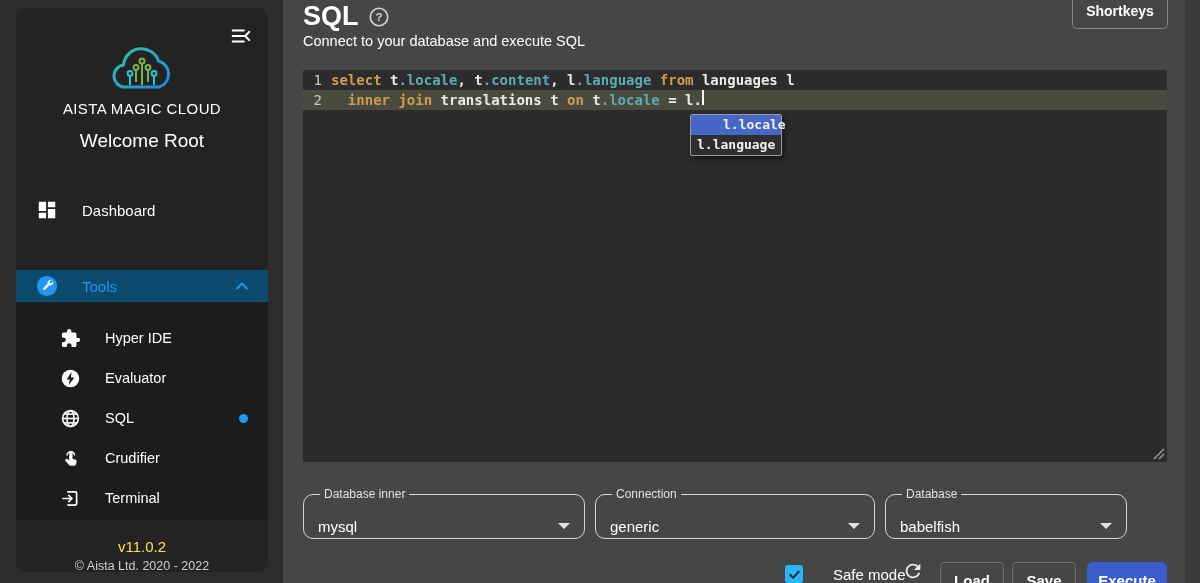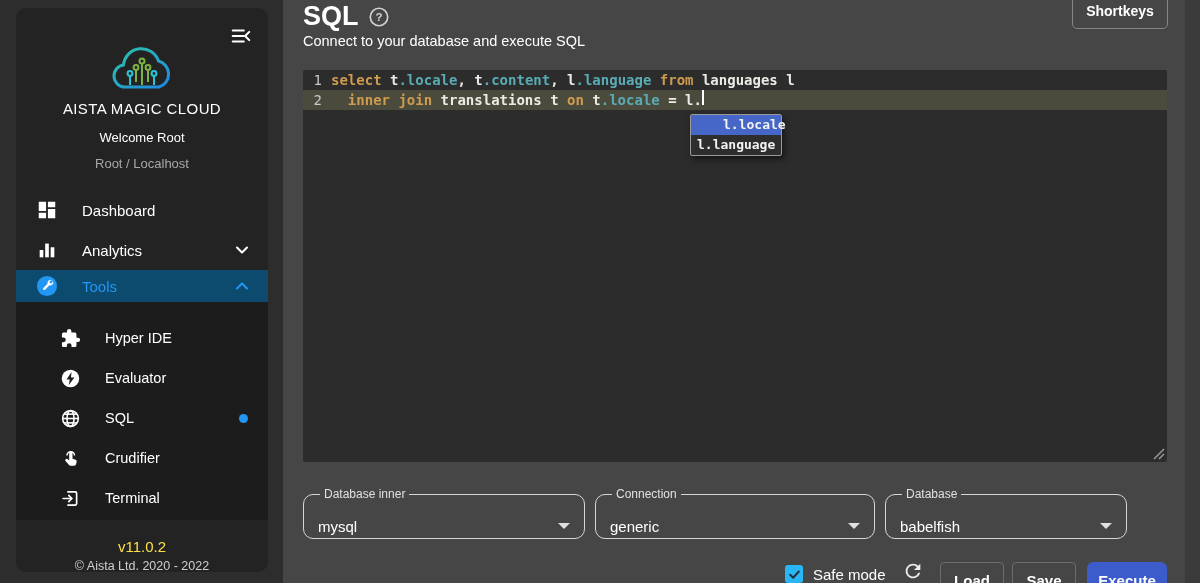--- a/index.html
+++ b/index.html
@@ -10,21 +10,21 @@
   
   #sidebar { position:absolute; left:0; top:0; width:283px; height:583px; background:#2d2d2d; }
   #sidebar-card { position:absolute; left:16px; top:8px; width:252px; height:564px;
                   background:#232323; border-radius:10px; overflow:hidden; }
   #collapse-btn { position:absolute; right:12px; top:16px; width:30px; height:26px;
                   background:none; border:none; cursor:pointer; color:#fff; }
   #logo { position:absolute; left:50%; top:30px; transform:translateX(-50%); }
   .brand { position:absolute; top:92px; width:100%; text-align:center; color:#fff;
            font-size:15px; font-weight:500; letter-spacing:.4px; }
   .welcome { position:absolute; top:122px; width:100%; text-align:center; color:#fff;
-             font-size:13px; font-weight:500; }
+             font-size:19px; font-weight:500; }
   .account { position:absolute; top:148px; width:100%; text-align:center; color:#a8a8a8;
              font-size:13px; }
   .nav-item { position:absolute; left:0; width:100%; height:40px; display:flex;
               align-items:center; padding-left:20px; color:#fff; cursor:pointer; }
   .nav-item .nav-icon { width:22px; height:22px; margin-right:24px; flex:0 0 auto; }
   .nav-label { font-size:15px; font-weight:500; }
   .nav-chevron { position:absolute; right:16px; width:20px; height:20px; }
   .nav-item.active { background:#0c4a6e; }
   .nav-item.active .nav-label { color:#2196f3; }
   #submenu { position:absolute; left:0; top:294px; width:100%; height:218px; background:#1c1c1c; }
@@ -79,21 +79,21 @@
   .mselect-value { position:absolute; left:14px; top:17px; color:#fff; font-size:15px; }
   .mselect-arrow { position:absolute; right:14px; top:22px; width:0; height:0;
                    border-left:6px solid transparent; border-right:6px solid transparent;
                    border-top:6px solid #e0e0e0; }
 
   
   #safe-mode { position:absolute; left:785px; top:565px; display:flex; align-items:center;
                gap:10px; cursor:pointer; }
   #safe-mode-box { width:18px; height:18px; border-radius:3px; background:#29b6f6;
                    display:flex; align-items:center; justify-content:center; }
-  #safe-mode-label { color:#fff; font-size:15px; font-weight:500; }
+  #safe-mode-label { color:#fff; font-size:15px; font-weight:500;margin-left:20px; }
   #refresh-btn { position:absolute; left:901px; top:560px; width:24px; height:24px;
                  background:none; border:none; cursor:pointer; }
   .ghost-btn { position:absolute; top:562px; height:36px; background:transparent;
                border:1px solid #6d6d6d; border-radius:4px; color:#fff; font-size:15px;
                font-weight:700; cursor:pointer; font-family:"Liberation Sans", sans-serif; }
   #load-btn { left:940px; width:64px; }
   #save-btn { left:1012px; width:64px; }
   #execute-btn { position:absolute; left:1087px; top:562px; width:80px; height:36px;
                  background:#3c5ccb; border:none; border-radius:6px; color:#fff;
                  font-size:15px; font-weight:700; cursor:pointer;
@@ -144,42 +144,28 @@
                 <circle cx="25" cy="35.5" r="2.4"></circle>
               <line x1="49" y1="47" x2="49" y2="38"></line>
                 <circle cx="49" cy="35.5" r="2.4"></circle>
             </g>
           </g>
         </svg>
       </div>
 
       <div class="brand">AISTA MAGIC CLOUD</div>
       <div class="welcome">Welcome Root</div>
-      <div class="account">Root / Localhost</div>
 
       <div class="nav-item" style="top:182px">
         <svg class="nav-icon" viewBox="0 0 24 24">
           <path fill="#fff" d="M3 13h8V3H3v10zm0 8h8v-6H3v6zm10 0h8V11h-8v10zm0-18v6h8V3h-8z"></path>
         </svg>
         <span class="nav-label">Dashboard</span>
       </div>
 
-      <div class="nav-item" style="top:222px">
-        <svg class="nav-icon" viewBox="0 0 24 24">
-          <g fill="#fff">
-            <rect x="4" y="12" width="4" height="8"></rect>
-            <rect x="10" y="5" width="4" height="15"></rect>
-            <rect x="16" y="9" width="4" height="11"></rect>
-          </g>
-        </svg>
-        <span class="nav-label">Analytics</span>
-        <svg class="nav-chevron" viewBox="0 0 24 24">
-          <polyline points="6,9 12,15 18,9" fill="none" stroke="#fff" stroke-width="2.4" stroke-linecap="round" stroke-linejoin="round"></polyline>
-        </svg>
-      </div>
 
       <div class="nav-item active" style="top:262px; height:32px">
         <svg class="nav-icon" viewBox="0 0 24 24">
           <circle cx="12" cy="12" r="11" fill="#2196f3"></circle>
           <g transform="rotate(45 12 12)">
             <rect x="10.7" y="8" width="2.6" height="9.5" rx="1.2" fill="#fff"></rect>
             <circle cx="12" cy="6.8" r="3" fill="#fff"></circle>
             <rect x="10.7" y="4.2" width="2.6" height="3" fill="#2196f3"></rect>
           </g>
         </svg>

